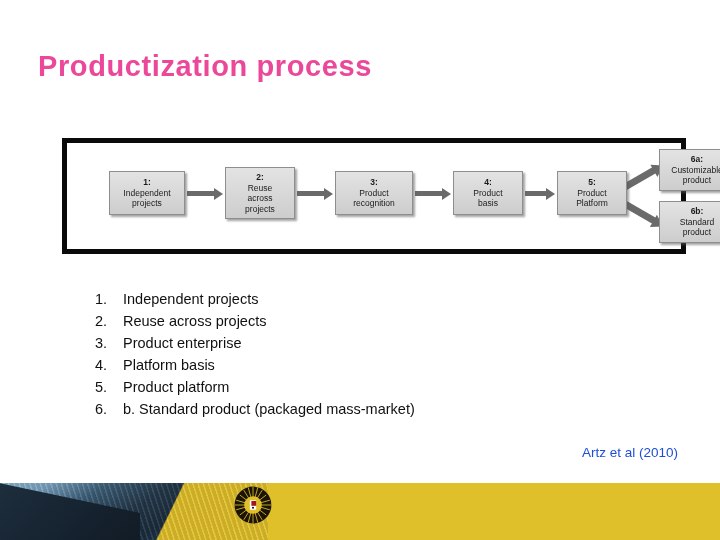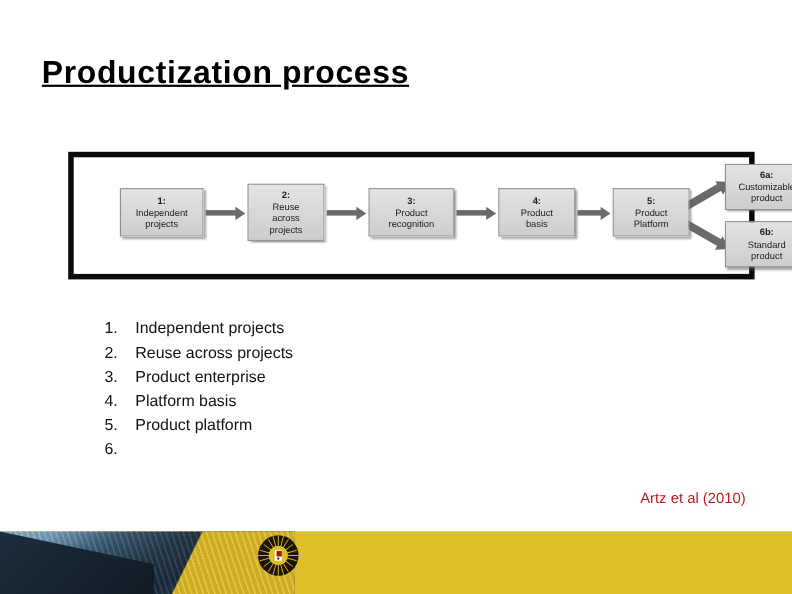--- a/index.html
+++ b/index.html
@@ -16,23 +16,22 @@
   }
 
   
   #slide-title {
     position: absolute;
     left: 38px;
     top: 50px;
     font-size: 29px;
     font-weight: bold;
     letter-spacing: 0.6px;
-    color: #000000;
+    color: #ec4899;
     white-space: nowrap;
-    text-decoration: underline;
   }
 
   
   #diagram-figure {
     position: absolute;
     left: 62px;
     top: 138px;
     width: 624px;
     height: 116px;
     background: #ffffff;
@@ -134,21 +133,21 @@
   }
   .list-text { flex: 1 1 auto; }
   .sub-line { display: block; }
 
   
   #citation {
     position: absolute;
     right: 42px;
     top: 445px;
     font-size: 13.5px;
-    color: #b91c1c;
+    color: #1d4ed8;
     white-space: nowrap;
   }
 
   
   #footer-band {
     position: absolute;
     left: 0;
     bottom: 0;
     width: 720px;
     height: 57px;
@@ -281,20 +280,21 @@
   </div>
 
   <div class="list-row">
     <span class="list-num">5.</span>
     <span class="list-text">Product platform</span>
   </div>
 
   <div class="list-row">
     <span class="list-num">6.</span>
     <span class="list-text">
+      <span class="sub-line">b. Standard product (packaged mass-market)</span>
     </span>
   </div>
 
 </div>
 
 <div id="citation">Artz et al (2010)</div>
 
 <div id="footer-band">
   <div id="footer-photo"></div>
   <svg id="footer-emblem" viewBox="0 0 100 100">

